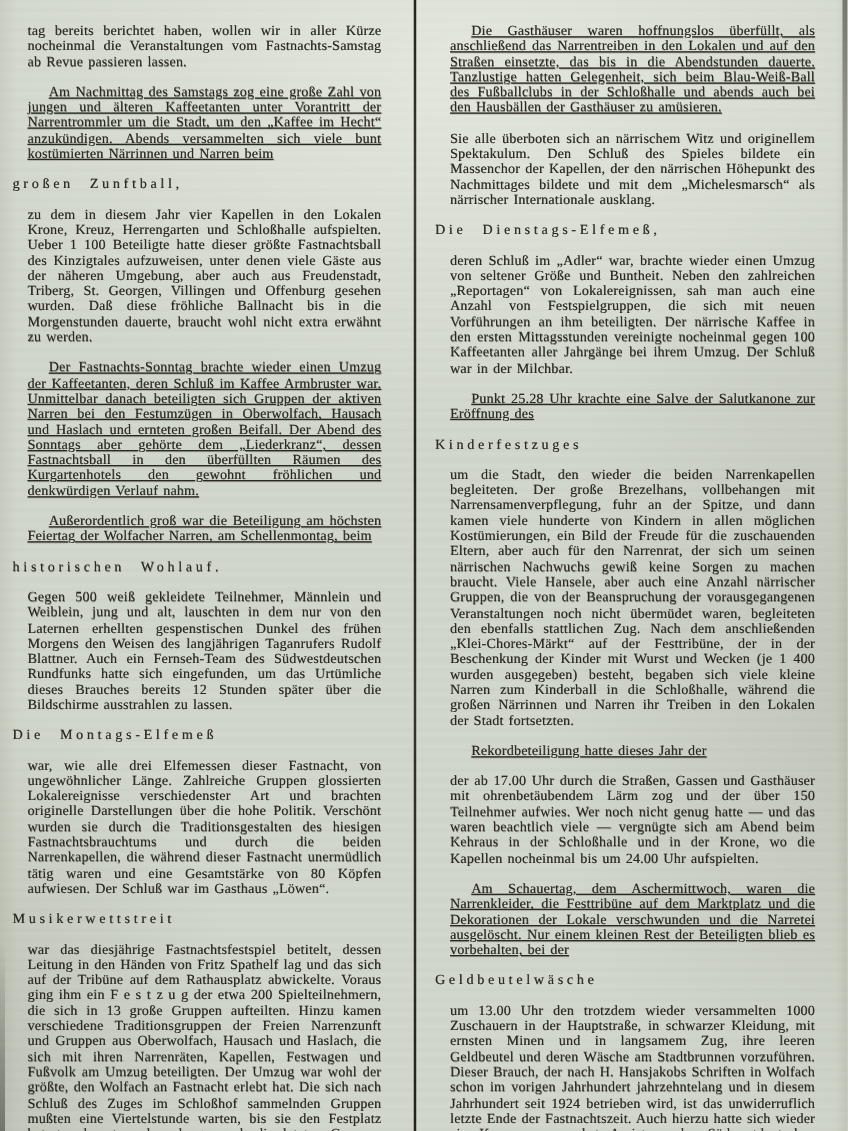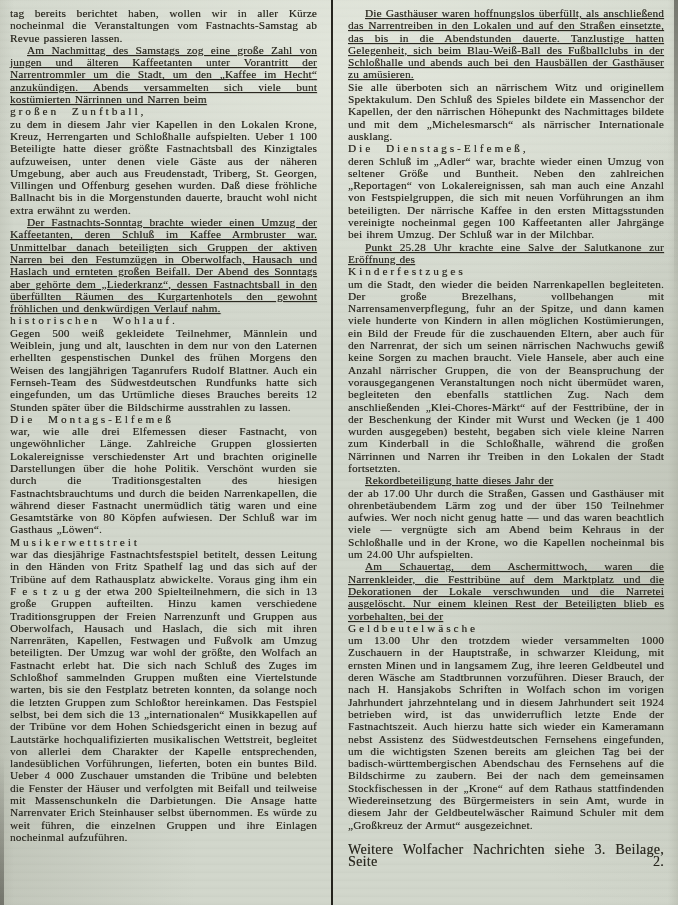--- a/index.html
+++ b/index.html
@@ -22,21 +22,21 @@
     font-family: "Liberation Serif", "DejaVu Serif", serif;
     color: var(--ink, #2a2820);
   }
   .column {
     position: absolute;
     top: 7px;
   }
   .column-left  { left: 10px;  width: 307px; }
   .column-right { left: 348px; width: 316px; }
   .para {
-    margin: 0;
+    margin: 12px;
     font-size: 11.2px;
     line-height: 12.3px;
     letter-spacing: 0.2px;
     word-spacing: 1px;
     text-align: justify;
     text-shadow: 0.3px 0.3px 0.4px rgba(40,38,28,0.55);
   }
   .para.indent { text-indent: 17px; text-decoration: underline; }
   .heading {
     margin: 0;
@@ -78,20 +78,21 @@
 </style>
 </head>
 <body style="--paper: #d1d6cb; --ink: #2a2820; --rule: #23221c;">
 
 <div class="column column-left">
     <p class="para">tag bereits berichtet haben, wollen wir in aller Kürze nocheinmal die Veranstaltungen vom Fastnachts-Samstag ab Revue passieren lassen.</p>
     <p class="para indent">Am Nachmittag des Samstags zog eine große Zahl von jungen und älteren Kaffeetanten unter Vorantritt der Narrentrommler um die Stadt, um den „Kaffee im Hecht“ anzukündigen. Abends versammelten sich viele bunt kostümierten Närrinnen und Narren beim</p>
     <h3 class="heading">großen Zunftball,</h3>
     <p class="para">zu dem in diesem Jahr vier Kapellen in den Lokalen Krone, Kreuz, Herrengarten und Schloßhalle aufspielten. Ueber 1 100 Beteiligte hatte dieser größte Fastnachtsball des Kinzigtales aufzuweisen, unter denen viele Gäste aus der näheren Umgebung, aber auch aus Freudenstadt, Triberg, St. Georgen, Villingen und Offenburg gesehen wurden. Daß diese fröhliche Ballnacht bis in die Morgenstunden dauerte, braucht wohl nicht extra erwähnt zu werden.</p>
     <p class="para indent">Der Fastnachts-Sonntag brachte wieder einen Umzug der Kaffeetanten, deren Schluß im Kaffee Armbruster war. Unmittelbar danach beteiligten sich Gruppen der aktiven Narren bei den Festumzügen in Oberwolfach, Hausach und Haslach und ernteten großen Beifall. Der Abend des Sonntags aber gehörte dem „Liederkranz“, dessen Fastnachtsball in den überfüllten Räumen des Kurgartenhotels den gewohnt fröhlichen und denkwürdigen Verlauf nahm.</p>
+    <p class="para indent">Außerordentlich groß war die Beteiligung am höchsten Feiertag der Wolfacher Narren, am Schellenmontag, beim</p>
     <h3 class="heading">historischen Wohlauf.</h3>
     <p class="para">Gegen 500 weiß gekleidete Teilnehmer, Männlein und Weiblein, jung und alt, lauschten in dem nur von den Laternen erhellten gespenstischen Dunkel des frühen Morgens den Weisen des langjährigen Taganrufers Rudolf Blattner. Auch ein Fernseh-Team des Südwestdeutschen Rundfunks hatte sich eingefunden, um das Urtümliche dieses Brauches bereits 12 Stunden später über die Bildschirme ausstrahlen zu lassen.</p>
     <h3 class="heading">Die Montags-Elfemeß</h3>
     <p class="para">war, wie alle drei Elfemessen dieser Fastnacht, von ungewöhnlicher Länge. Zahlreiche Gruppen glossierten Lokalereignisse verschiedenster Art und brachten originelle Darstellungen über die hohe Politik. Verschönt wurden sie durch die Traditionsgestalten des hiesigen Fastnachtsbrauchtums und durch die beiden Narrenkapellen, die während dieser Fastnacht unermüdlich tätig waren und eine Gesamtstärke von 80 Köpfen aufwiesen. Der Schluß war im Gasthaus „Löwen“.</p>
     <h3 class="heading">Musikerwettstreit</h3>
     <p class="para">war das diesjährige Fastnachtsfestspiel betitelt, dessen Leitung in den Händen von Fritz Spathelf lag und das sich auf der Tribüne auf dem Rathausplatz abwickelte. Voraus ging ihm ein F e s t z u g der etwa 200 Spielteilnehmern, die sich in 13 große Gruppen aufteilten. Hinzu kamen verschiedene Traditionsgruppen der Freien Narrenzunft und Gruppen aus Oberwolfach, Hausach und Haslach, die sich mit ihren Narrenräten, Kapellen, Festwagen und Fußvolk am Umzug beteiligten. Der Umzug war wohl der größte, den Wolfach an Fastnacht erlebt hat. Die sich nach Schluß des Zuges im Schloßhof sammelnden Gruppen mußten eine Viertelstunde warten, bis sie den Festplatz betreten konnten, da solange noch die letzten Gruppen zum Schloßtor hereinkamen. Das Festspiel selbst, bei dem sich die 13 „internationalen“ Musikkapellen auf der Tribüne vor dem Hohen Schiedsgericht einen in bezug auf Lautstärke hochqualifizierten musikalischen Wettstreit, begleitet von allerlei dem Charakter der Kapelle entsprechenden, landesüblichen Vorführungen, lieferten, boten ein buntes Bild. Ueber 4 000 Zuschauer umstanden die Tribüne und belebten die Fenster der Häuser und verfolgten mit Beifall und teilweise mit Massenschunkeln die Darbietungen. Die Ansage hatte Narrenvater Erich Steinhauser selbst übernommen. Es würde zu weit führen, die einzelnen Gruppen und ihre Einlagen nocheinmal aufzuführen.</p>
   </div>
 
 <div class="divider"></div>
 

